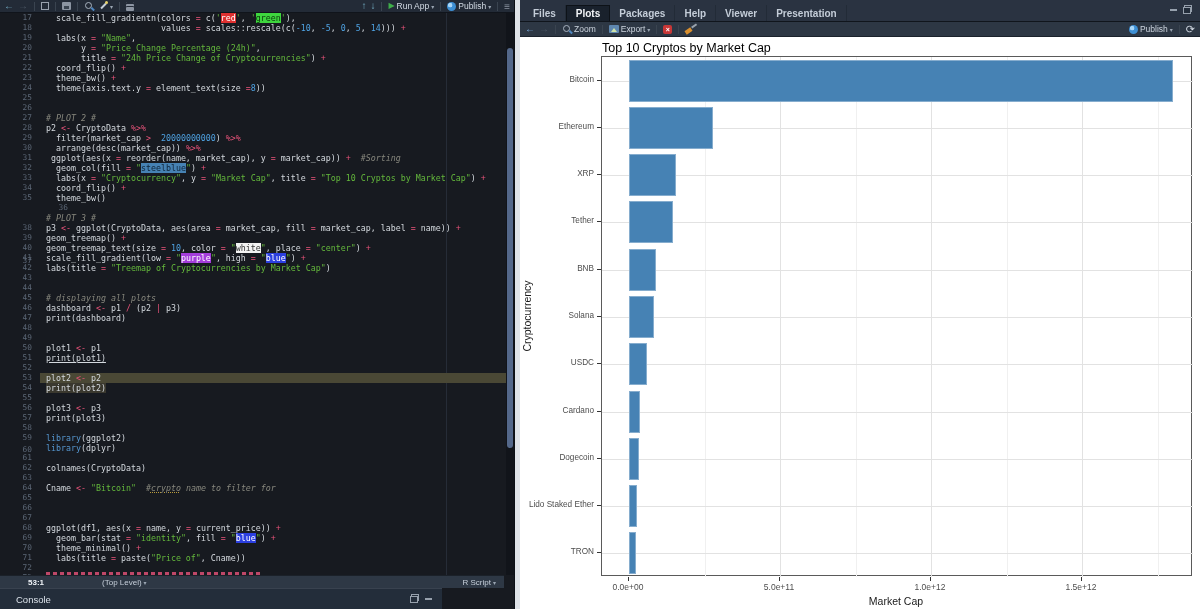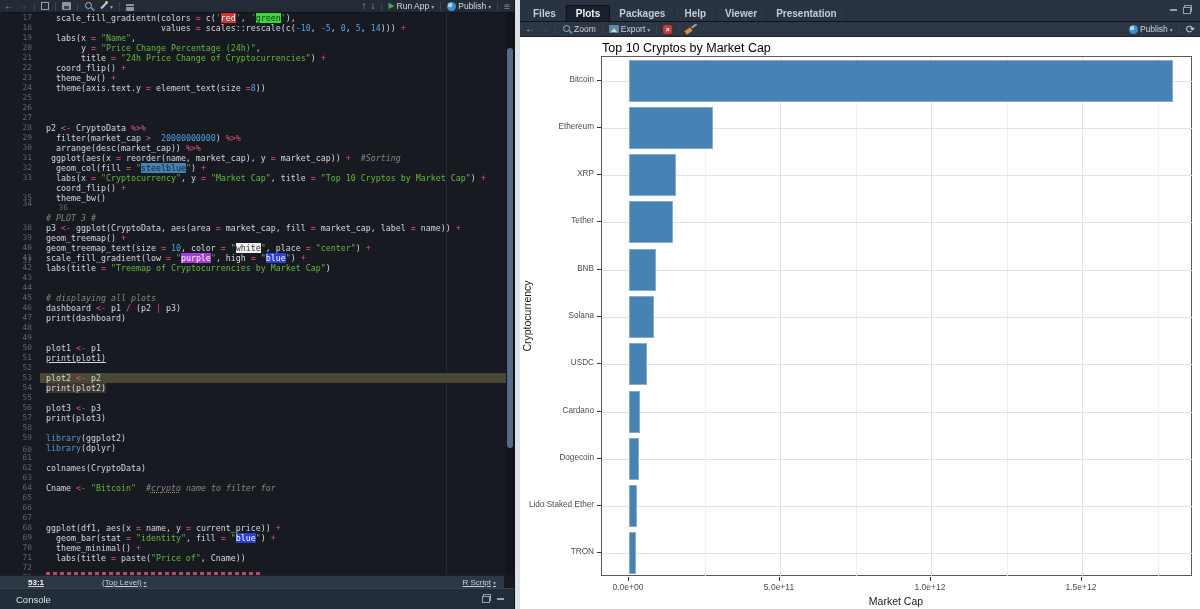--- a/index.html
+++ b/index.html
@@ -65,26 +65,26 @@
   .hl-steel  { background:#4682b4; color:#0e2438; }
   .hl-white  { background:#f2f2f2; color:#333; }
   .hl-purple { background:#a43ddb; color:#fff; }
   .hl-blue   { background:#2b3fe0; color:#fff; }
   .partial-strip { position:absolute; left:46px; top:559px; width:214px; height:3px;
     background:repeating-linear-gradient(90deg,#e8537a 0 4px,transparent 4px 7px); opacity:.8; }
   .ed-scroll { position:absolute; right:0; top:0; width:8px; height:562px; background:#11141a; }
   .ed-thumb { position:absolute; right:1px; top:35px; width:6px; height:400px; background:#54688a; border-radius:3px; }
 
   .ed-status { position:absolute; left:0; top:575px; width:504px; height:13px; background:#2e3845;
-               border-top:1px solid #1b2129; display:flex; align-items:center; font-size:8px; color:#c6cfda;text-decoration:underline; }
+               border-top:1px solid #1b2129; display:flex; align-items:center; font-size:8px; color:#c6cfda; }
   .pos-chip { margin-left:28px; font-weight:bold; color:#f0f4f8; }
   .scope { margin-left:58px; display:flex; align-items:center; gap:2px; }
   .rscript { margin-left:auto; margin-right:8px; display:flex; align-items:center; gap:2px; }
 
-  .console-bar { position:absolute; left:0; top:588px; width:514px; height:21px; background:#232d3a;
+  .console-bar { position:absolute; left:0; top:588px; width:442px; height:21px; background:#232d3a;
                  border-top:1px solid #39424f; }
   .console-title { position:absolute; left:16px; top:5px; font-size:9.5px; color:#dbe2ea; }
   .win-icons { position:absolute; right:10px; top:5px; display:flex; gap:6px; }
   .i-min { width:7px; height:7px; position:relative; }
   .i-min::after { content:""; position:absolute; left:0; bottom:1px; width:7px; height:2px; background:#97a1ad; }
   .i-rest { width:9px; height:9px; position:relative; }
   .i-rest::before, .i-rest::after { content:""; position:absolute; width:6px; height:5px; border:1px solid #97a1ad; }
   .i-rest::before { right:0; top:0; } .i-rest::after { left:0; bottom:0; background:#232d3a; }
 
   
@@ -208,21 +208,21 @@
           <div class="gnum" style="top: 70px;">24</div>
           <div class="gnum" style="top: 80px;">25</div>
           <div class="gnum" style="top: 90px;">26</div>
           <div class="gnum" style="top: 100px;">27</div>
           <div class="gnum" style="top: 110px;">28</div>
           <div class="gnum" style="top: 120px;">29</div>
           <div class="gnum" style="top: 130px;">30</div>
           <div class="gnum" style="top: 140px;">31</div>
           <div class="gnum" style="top: 150px;">32</div>
           <div class="gnum" style="top: 160px;">33</div>
-          <div class="gnum" style="top: 186px;">34</div>
+          <div class="gnum" style="top: 170px;">34</div>
           <div class="gnum" style="top: 180px;">35</div>
           <div class="gnum" style="top: 190px; margin-left: 36px;">36</div>
           <div class="gnum" style="top: 200px; margin-top: 43px;">37</div>
           <div class="gnum" style="top: 210px;">38</div>
           <div class="gnum" style="top: 220px;">39</div>
           <div class="gnum" style="top: 230px;">40</div>
           <div class="gnum" style="top: 240px;">41</div>
           <div class="gnum" style="top: 250px;">42</div>
           <div class="gnum" style="top: 260px;">43</div>
           <div class="gnum" style="top: 270px;">44</div>
@@ -260,20 +260,21 @@
           <div class="cline" style="top: 0px;"><span class="tk-t">  scale_fill_gradientn(colors </span><span class="tk-o">=</span><span class="tk-t"> c(</span><span class="tk-s">'</span><span class="hl-red">red</span><span class="tk-s">'</span><span class="tk-t">, </span><span class="tk-s">'</span><span class="hl-green">green</span><span class="tk-s">'</span><span class="tk-t">),</span></div>
           <div class="cline" style="top: 10px;"><span class="tk-t">                       values </span><span class="tk-o">=</span><span class="tk-t"> scales::rescale(c(</span><span class="tk-n">-10</span><span class="tk-t">, </span><span class="tk-n">-5</span><span class="tk-t">, </span><span class="tk-n">0</span><span class="tk-t">, </span><span class="tk-n">5</span><span class="tk-t">, </span><span class="tk-n">14</span><span class="tk-t">))) </span><span class="tk-o">+</span></div>
           <div class="cline" style="top: 20px;"><span class="tk-t">  labs(x </span><span class="tk-o">=</span><span class="tk-t"> </span><span class="tk-s">"Name"</span><span class="tk-t">,</span></div>
           <div class="cline" style="top: 30px;"><span class="tk-t">       y </span><span class="tk-o">=</span><span class="tk-t"> </span><span class="tk-s">"Price Change Percentage (24h)"</span><span class="tk-t">,</span></div>
           <div class="cline" style="top: 40px;"><span class="tk-t">       title </span><span class="tk-o">=</span><span class="tk-t"> </span><span class="tk-s">"24h Price Change of Cryptocurrencies"</span><span class="tk-t">) </span><span class="tk-o">+</span></div>
           <div class="cline" style="top: 50px;"><span class="tk-t">  coord_flip() </span><span class="tk-o">+</span></div>
           <div class="cline" style="top: 60px;"><span class="tk-t">  theme_bw() </span><span class="tk-o">+</span></div>
           <div class="cline" style="top: 70px;"><span class="tk-t">  theme(axis.text.y </span><span class="tk-o">=</span><span class="tk-t"> element_text(size </span><span class="tk-o">=</span><span class="tk-n">8</span><span class="tk-t">))</span></div>
           <div class="cline" style="top: 80px;"></div>
           <div class="cline" style="top: 90px;"></div>
+          <div class="cline" style="top: 100px;"><span class="tk-c"># PLOT 2 #</span></div>
           <div class="cline" style="top: 110px;"><span class="tk-t">p2 </span><span class="tk-o">&lt;-</span><span class="tk-t"> CryptoData </span><span class="tk-o">%&gt;%</span></div>
           <div class="cline" style="top: 120px;"><span class="tk-t">  filter(market_cap </span><span class="tk-o">&gt;</span><span class="tk-t">  </span><span class="tk-n">20000000000</span><span class="tk-t">) </span><span class="tk-o">%&gt;%</span></div>
           <div class="cline" style="top: 130px;"><span class="tk-t">  arrange(desc(market_cap)) </span><span class="tk-o">%&gt;%</span></div>
           <div class="cline" style="top: 140px;"><span class="tk-t"> ggplot(aes(x </span><span class="tk-o">=</span><span class="tk-t"> reorder(name, market_cap), y </span><span class="tk-o">=</span><span class="tk-t"> market_cap)) </span><span class="tk-o">+</span><span class="tk-t">  </span><span class="tk-c">#Sorting</span></div>
           <div class="cline" style="top: 150px;"><span class="tk-t">  geom_col(fill </span><span class="tk-o">=</span><span class="tk-t"> </span><span class="tk-s">"</span><span class="hl-steel">steelblue</span><span class="tk-s">"</span><span class="tk-t">) </span><span class="tk-o">+</span></div>
           <div class="cline" style="top: 160px;"><span class="tk-t">  labs(x </span><span class="tk-o">=</span><span class="tk-t"> </span><span class="tk-s">"Cryptocurrency"</span><span class="tk-t">, y </span><span class="tk-o">=</span><span class="tk-t"> </span><span class="tk-s">"Market Cap"</span><span class="tk-t">, title </span><span class="tk-o">=</span><span class="tk-t"> </span><span class="tk-s">"Top 10 Cryptos by Market Cap"</span><span class="tk-t">) </span><span class="tk-o">+</span></div>
           <div class="cline" style="top: 170px;"><span class="tk-t">  coord_flip() </span><span class="tk-o">+</span></div>
           <div class="cline" style="top: 180px;"><span class="tk-t">  theme_bw()</span></div>
           <div class="cline" style="top: 190px;"></div>
           <div class="cline" style="top: 200px;"><span class="tk-c"># PLOT 3 #</span></div>

